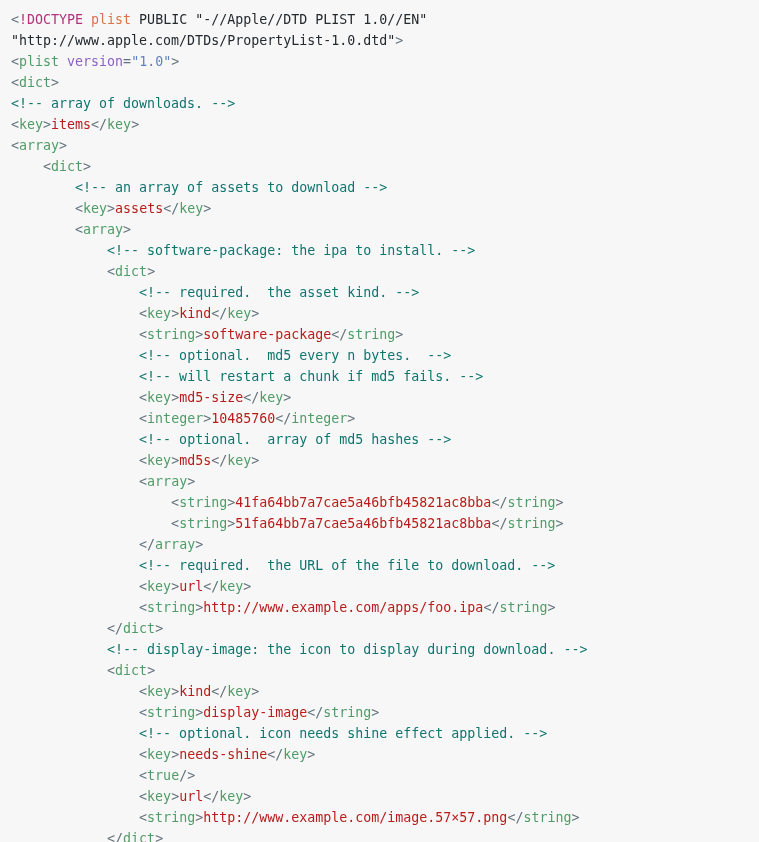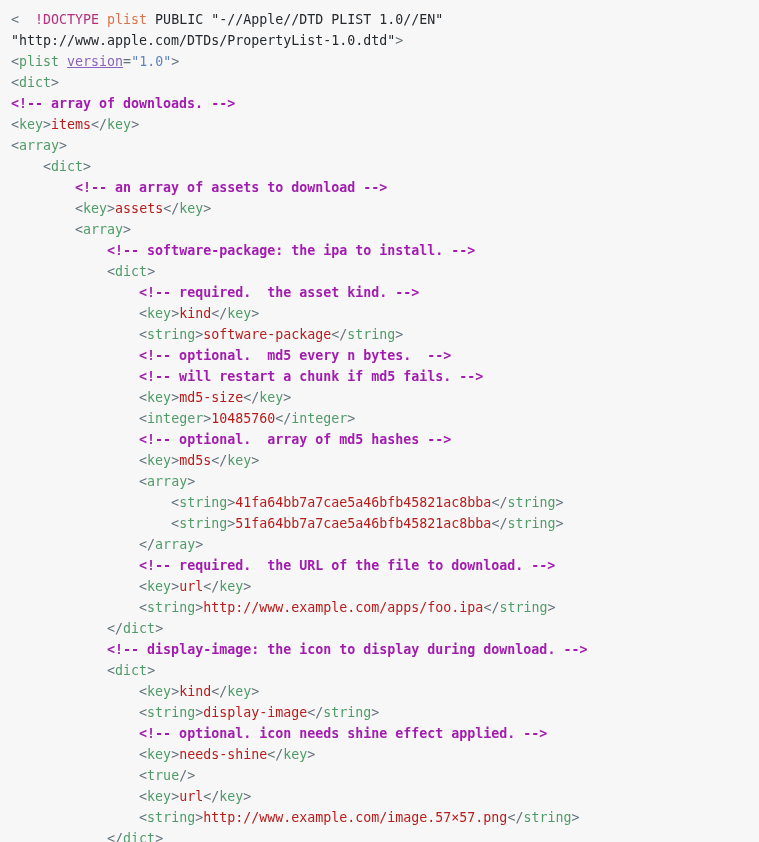--- a/index.html
+++ b/index.html
@@ -24,23 +24,23 @@
 
   .code-line {
     white-space: pre;
     min-height: 21px;
   }
 
   
   .t-punct    { color: #62707a; }            
   .t-tag      { color: #4f9c68; }            
   .t-text     { color: #b91c1c; }            
-  .t-comment  { color: #a21caf; font-weight: bold; }            
-  .t-doctype  { color: #b5317b; margin-left: 16px; }            
+  .t-comment  { color: #0f766e; }            
+  .t-doctype  { color: #b5317b; }            
   .t-doctype-name { color: #d9744a; }        
   .t-doctype-text { color: #24292e; }        
-  .t-attr     { color: #8a62c0; text-decoration: underline; }            
+  .t-attr     { color: #8a62c0; }            
   .t-attrval  { color: #5f82c4; }            
 </style>
 </head>
 <body>
 
 <div id="code-view"><div class="code-line"><span class="t-punct">&lt;</span><span class="t-doctype">!DOCTYPE</span><span class="t-doctype-text"> </span><span class="t-doctype-name">plist</span><span class="t-doctype-text"> PUBLIC "-//Apple//DTD PLIST 1.0//EN"</span></div><div class="code-line"><span class="t-doctype-text">"http://www.apple.com/DTDs/PropertyList-1.0.dtd"</span><span class="t-punct">&gt;</span></div><div class="code-line"><span class="t-punct">&lt;</span><span class="t-tag">plist</span><span class="t-text"> </span><span class="t-attr">version</span><span class="t-punct">=</span><span class="t-attrval">"1.0"</span><span class="t-punct">&gt;</span></div><div class="code-line"><span class="t-punct">&lt;</span><span class="t-tag">dict</span><span class="t-punct">&gt;</span></div><div class="code-line"><span class="t-comment">&lt;!-- array of downloads. --&gt;</span></div><div class="code-line"><span class="t-punct">&lt;</span><span class="t-tag">key</span><span class="t-punct">&gt;</span><span class="t-text">items</span><span class="t-punct">&lt;/</span><span class="t-tag">key</span><span class="t-punct">&gt;</span></div><div class="code-line"><span class="t-punct">&lt;</span><span class="t-tag">array</span><span class="t-punct">&gt;</span></div><div class="code-line"><span>    </span><span class="t-punct">&lt;</span><span class="t-tag">dict</span><span class="t-punct">&gt;</span></div><div class="code-line"><span>        </span><span class="t-comment">&lt;!-- an array of assets to download --&gt;</span></div><div class="code-line"><span>        </span><span class="t-punct">&lt;</span><span class="t-tag">key</span><span class="t-punct">&gt;</span><span class="t-text">assets</span><span class="t-punct">&lt;/</span><span class="t-tag">key</span><span class="t-punct">&gt;</span></div><div class="code-line"><span>        </span><span class="t-punct">&lt;</span><span class="t-tag">array</span><span class="t-punct">&gt;</span></div><div class="code-line"><span>            </span><span class="t-comment">&lt;!-- software-package: the ipa to install. --&gt;</span></div><div class="code-line"><span>            </span><span class="t-punct">&lt;</span><span class="t-tag">dict</span><span class="t-punct">&gt;</span></div><div class="code-line"><span>                </span><span class="t-comment">&lt;!-- required.  the asset kind. --&gt;</span></div><div class="code-line"><span>                </span><span class="t-punct">&lt;</span><span class="t-tag">key</span><span class="t-punct">&gt;</span><span class="t-text">kind</span><span class="t-punct">&lt;/</span><span class="t-tag">key</span><span class="t-punct">&gt;</span></div><div class="code-line"><span>                </span><span class="t-punct">&lt;</span><span class="t-tag">string</span><span class="t-punct">&gt;</span><span class="t-text">software-package</span><span class="t-punct">&lt;/</span><span class="t-tag">string</span><span class="t-punct">&gt;</span></div><div class="code-line"><span>                </span><span class="t-comment">&lt;!-- optional.  md5 every n bytes.  --&gt;</span></div><div class="code-line"><span>                </span><span class="t-comment">&lt;!-- will restart a chunk if md5 fails. --&gt;</span></div><div class="code-line"><span>                </span><span class="t-punct">&lt;</span><span class="t-tag">key</span><span class="t-punct">&gt;</span><span class="t-text">md5-size</span><span class="t-punct">&lt;/</span><span class="t-tag">key</span><span class="t-punct">&gt;</span></div><div class="code-line"><span>                </span><span class="t-punct">&lt;</span><span class="t-tag">integer</span><span class="t-punct">&gt;</span><span class="t-text">10485760</span><span class="t-punct">&lt;/</span><span class="t-tag">integer</span><span class="t-punct">&gt;</span></div><div class="code-line"><span>                </span><span class="t-comment">&lt;!-- optional.  array of md5 hashes --&gt;</span></div><div class="code-line"><span>                </span><span class="t-punct">&lt;</span><span class="t-tag">key</span><span class="t-punct">&gt;</span><span class="t-text">md5s</span><span class="t-punct">&lt;/</span><span class="t-tag">key</span><span class="t-punct">&gt;</span></div><div class="code-line"><span>                </span><span class="t-punct">&lt;</span><span class="t-tag">array</span><span class="t-punct">&gt;</span></div><div class="code-line"><span>                    </span><span class="t-punct">&lt;</span><span class="t-tag">string</span><span class="t-punct">&gt;</span><span class="t-text">41fa64bb7a7cae5a46bfb45821ac8bba</span><span class="t-punct">&lt;/</span><span class="t-tag">string</span><span class="t-punct">&gt;</span></div><div class="code-line"><span>                    </span><span class="t-punct">&lt;</span><span class="t-tag">string</span><span class="t-punct">&gt;</span><span class="t-text">51fa64bb7a7cae5a46bfb45821ac8bba</span><span class="t-punct">&lt;/</span><span class="t-tag">string</span><span class="t-punct">&gt;</span></div><div class="code-line"><span>                </span><span class="t-punct">&lt;/</span><span class="t-tag">array</span><span class="t-punct">&gt;</span></div><div class="code-line"><span>                </span><span class="t-comment">&lt;!-- required.  the URL of the file to download. --&gt;</span></div><div class="code-line"><span>                </span><span class="t-punct">&lt;</span><span class="t-tag">key</span><span class="t-punct">&gt;</span><span class="t-text">url</span><span class="t-punct">&lt;/</span><span class="t-tag">key</span><span class="t-punct">&gt;</span></div><div class="code-line"><span>                </span><span class="t-punct">&lt;</span><span class="t-tag">string</span><span class="t-punct">&gt;</span><span class="t-text">http://www.example.com/apps/foo.ipa</span><span class="t-punct">&lt;/</span><span class="t-tag">string</span><span class="t-punct">&gt;</span></div><div class="code-line"><span>            </span><span class="t-punct">&lt;/</span><span class="t-tag">dict</span><span class="t-punct">&gt;</span></div><div class="code-line"><span>            </span><span class="t-comment">&lt;!-- display-image: the icon to display during download. --&gt;</span></div><div class="code-line"><span>            </span><span class="t-punct">&lt;</span><span class="t-tag">dict</span><span class="t-punct">&gt;</span></div><div class="code-line"><span>                </span><span class="t-punct">&lt;</span><span class="t-tag">key</span><span class="t-punct">&gt;</span><span class="t-text">kind</span><span class="t-punct">&lt;/</span><span class="t-tag">key</span><span class="t-punct">&gt;</span></div><div class="code-line"><span>                </span><span class="t-punct">&lt;</span><span class="t-tag">string</span><span class="t-punct">&gt;</span><span class="t-text">display-image</span><span class="t-punct">&lt;/</span><span class="t-tag">string</span><span class="t-punct">&gt;</span></div><div class="code-line"><span>                </span><span class="t-comment">&lt;!-- optional. icon needs shine effect applied. --&gt;</span></div><div class="code-line"><span>                </span><span class="t-punct">&lt;</span><span class="t-tag">key</span><span class="t-punct">&gt;</span><span class="t-text">needs-shine</span><span class="t-punct">&lt;/</span><span class="t-tag">key</span><span class="t-punct">&gt;</span></div><div class="code-line"><span>                </span><span class="t-punct">&lt;</span><span class="t-tag">true</span><span class="t-punct">/&gt;</span></div><div class="code-line"><span>                </span><span class="t-punct">&lt;</span><span class="t-tag">key</span><span class="t-punct">&gt;</span><span class="t-text">url</span><span class="t-punct">&lt;/</span><span class="t-tag">key</span><span class="t-punct">&gt;</span></div><div class="code-line"><span>                </span><span class="t-punct">&lt;</span><span class="t-tag">string</span><span class="t-punct">&gt;</span><span class="t-text">http://www.example.com/image.57×57.png</span><span class="t-punct">&lt;/</span><span class="t-tag">string</span><span class="t-punct">&gt;</span></div><div class="code-line"><span>            </span><span class="t-punct">&lt;/</span><span class="t-tag">dict</span><span class="t-punct">&gt;</span></div></div>
 
 </body></html>

